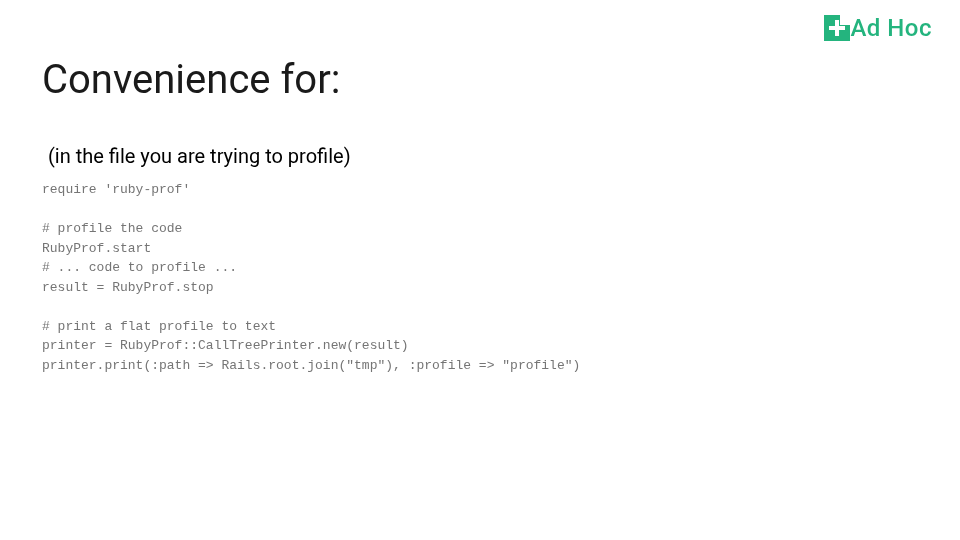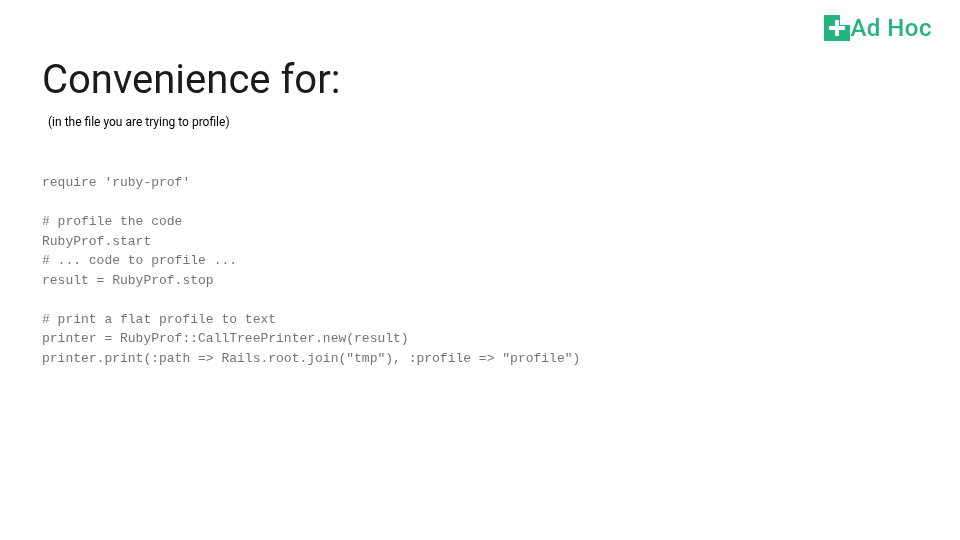--- a/index.html
+++ b/index.html
@@ -61,27 +61,27 @@
       font-weight: 500;
       letter-spacing: 0.5px;
     }
     .content {
       padding: 56px 42px 0 42px;
     }
     .title {
       font-size: 40px;
       font-weight: 400;
       color: #1a1a1a;
-      margin-bottom: 12px;
+      margin-bottom: 41px;
     }
     .subtitle {
-      font-size: 12px;
+      font-size: 20px;
       font-weight: 400;
       color: #000000;
-      margin-bottom: 44px;
+      margin-bottom: 12px;
       padding-left: 6px;
     }
     .code-block {
       font-family: "SFMono-Regular", Consolas, "Liberation Mono", Menlo, monospace;
       font-size: 13px;
       line-height: 1.5;
       color: #757575;
       white-space: pre;
       padding-left: 0;
     }

